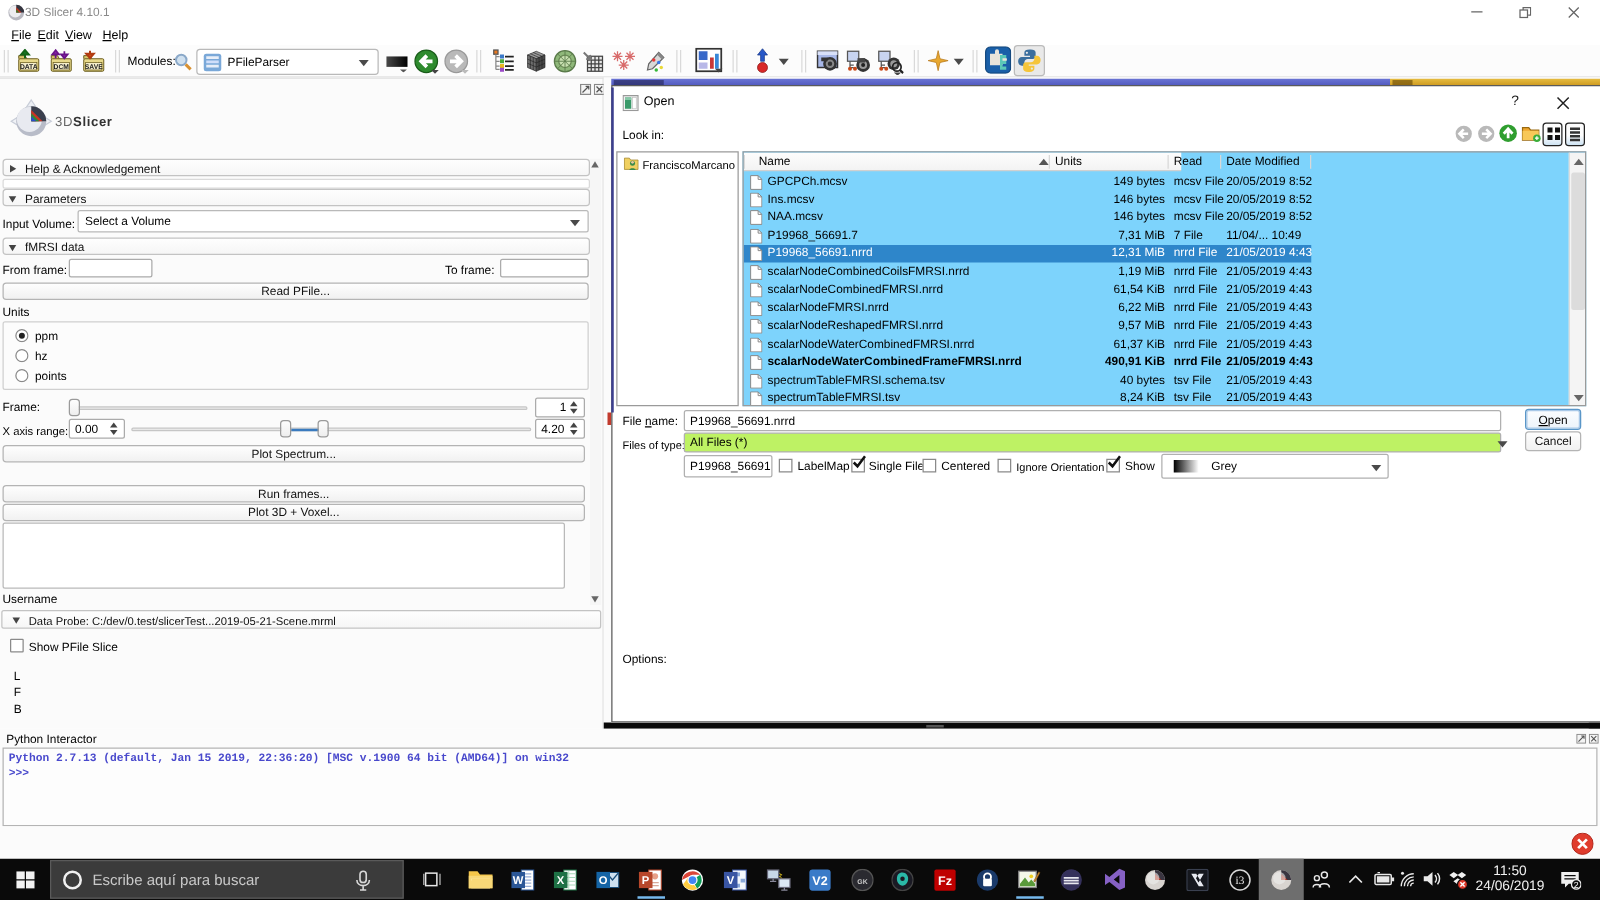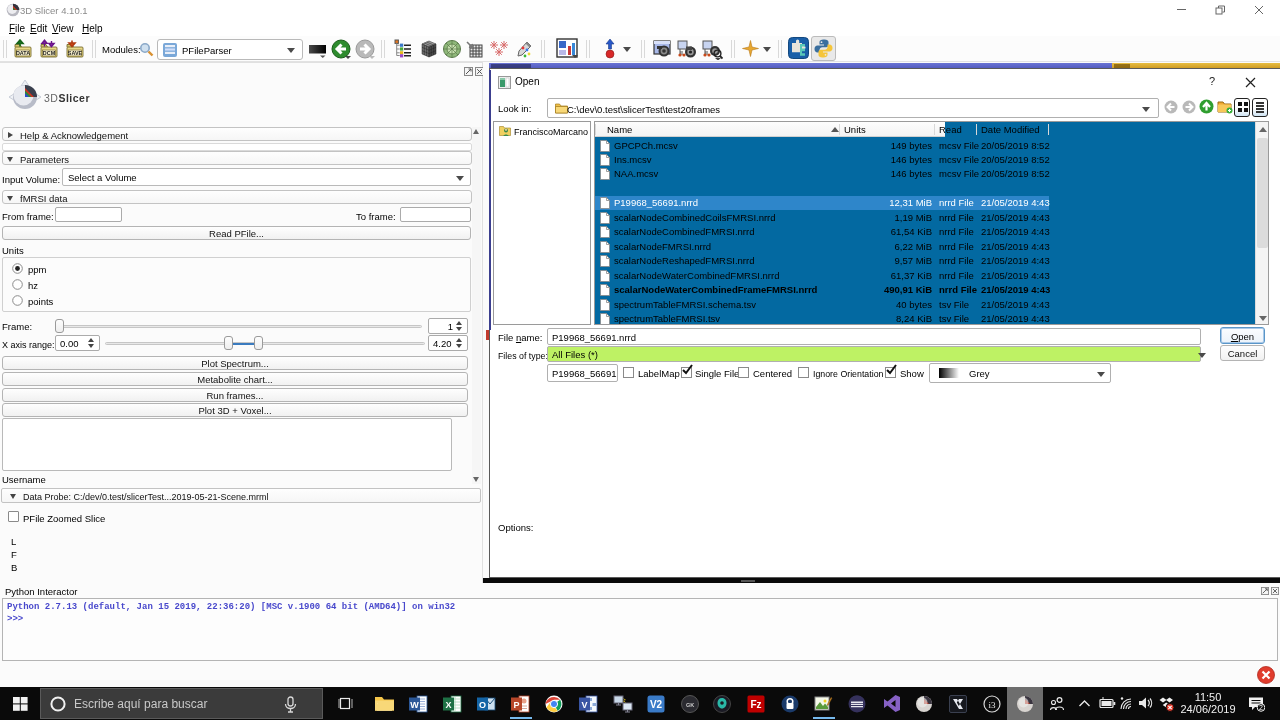--- a/index.html
+++ b/index.html
@@ -328,38 +328,37 @@
   <div class="ab" style="left:254px;top:273px;width:9px;height:14px;background:linear-gradient(#fdfdfd,#eee);border:1px solid #9a9a9a;border-radius:3px"></div>
   <div class="ab inp" style="left:428px;top:272px;width:40px;height:16px">
     <div class="ab f11" style="left:4px;top:2px">4.20</div>
     <div class="ab" style="right:1px;top:0px;width:12px;height:14px">
       <span class="tr ab" style="left:2px;top:2px;border-bottom:4px solid #444;border-left:3.5px solid transparent;border-right:3.5px solid transparent"></span>
       <span class="tr ab" style="left:2px;top:8px;border-top:4px solid #444;border-left:3.5px solid transparent;border-right:3.5px solid transparent"></span>
     </div>
   </div>
 
   <div class="ab btn" style="left:2px;top:293px;width:466px;height:14px;padding-top:1px">Plot Spectrum...</div>
-  <div class="ab btn" style="left:2px;top:309px;width:466px;height:14px;padding-top:1px">Metabolite chart...</div>
   <div class="ab btn" style="left:2px;top:325px;width:466px;height:14px;padding-top:1px">Run frames...</div>
   <div class="ab btn" style="left:2px;top:340px;width:466px;height:14px;padding-top:1px">Plot 3D + Voxel...</div>
 
   <div class="ab" style="left:2px;top:355px;width:450px;height:53px;border:1px solid #b9b9b9;border-radius:2px;background:#fff"></div>
   <div class="ab f11" style="left:2px;top:411px;color:#000">Username</div>
 
   <div class="ab" style="left:472px;top:64px;width:9px;height:357px;background:#f6f6f6">
     <span class="tr ab" style="left:1px;top:2px;border-bottom:5px solid #666;border-left:3.5px solid transparent;border-right:3.5px solid transparent"></span>
     <span class="tr ab" style="left:1px;bottom:2px;border-top:5px solid #666;border-left:3.5px solid transparent;border-right:3.5px solid transparent"></span>
   </div>
 
   <div class="ab hdr" style="left:1px;top:425px;width:480px;height:15px;border-radius:2px">
     <span class="tr" style="margin-left:8px;margin-top:5px;border-top:5px solid #444;border-left:3.5px solid transparent;border-right:3.5px solid transparent"></span>
     <span class="ab" style="left:21px;top:2.5px;font-size:9px">Data Probe: C:/dev/0.test/slicerTest...2019-05-21-Scene.mrml</span>
   </div>
   <div class="ab" style="left:8px;top:448px;width:11px;height:11px;border:1px solid #8a8a8a;border-radius:1px;background:#fff"></div>
-  <div class="ab f11" style="left:23px;top:450px;color:#000">PFile Zoomed Slice</div>
+  <div class="ab f11" style="left:23px;top:450px;color:#000">Show PFile Slice</div>
   <div class="ab f11" style="left:11px;top:473px;color:#000">L</div>
   <div class="ab f11" style="left:11px;top:486px;color:#000">F</div>
   <div class="ab f11" style="left:11px;top:499px;color:#000">B</div>
 </div>
 
 <div class="ab" style="left:483px;top:62px;width:797px;height:521px;background:#fbfbfb">
   <div class="ab" style="left:6px;top:1px;width:623px;height:7px;background:linear-gradient(#6a74d4,#4a52b8)"></div>
   <div class="ab" style="left:8px;top:2px;width:40px;height:4px;background:rgba(20,20,60,0.5)"></div>
   <div class="ab" style="left:629px;top:1px;width:168px;height:7px;background:linear-gradient(#e6bc40,#c79018)"></div>
   <div class="ab" style="left:631px;top:2px;width:16px;height:4px;background:rgba(90,60,0,0.55)"></div>
@@ -382,28 +381,20 @@
         <rect x="2" y="2" width="5" height="2" fill="#88c8a8"></rect>
     <rect x="8" y="2" width="3" height="9" fill="#fff" stroke="#bbb" stroke-width="0.5"></rect>
   </svg>
   <div class="ab" style="left:25px;top:7px;font-size:10px">Open</div>
   <div class="ab" style="left:719px;top:6px;font-size:11px;color:#222">?</div>
   <svg class="ab" style="left:755px;top:8px" width="11" height="11" viewBox="0 0 11 11">
         <path d="M1 1 L10 10 M10 1 L1 10" stroke="#222" stroke-width="1.2"></path>
       </svg>
 
   <div class="ab" style="left:8px;top:34px">Look in:</div>
-  <div class="ab" style="left:57px;top:29px;width:612px;height:20px;border:1px solid #b0b0b0;border-radius:2px;background:#fff">
-    <svg class="ab" style="left:7px;top:3px" width="13" height="12" viewBox="0 0 13 12">
-          <path d="M0.5 2 h4 l1.5 2 h6.5 v7 h-12 Z" fill="#f0c04a" stroke="#a07818" stroke-width="0.7"></path>
-          <path d="M0.5 4.5 h12 v6.5 h-12 Z" fill="#f8d878" stroke="#a07818" stroke-width="0.7"></path>
-        </svg>
-    <div class="ab" style="left:19px;top:5px;font-size:9.5px">C:\dev\0.test\slicerTest\test20frames</div>
-    <span class="ab dd" style="left:594px;top:8px"></span>
-  </div>
 
   <svg class="ab" style="left:674px;top:31px" width="14" height="14" viewBox="0 0 14 14">
         <circle cx="7" cy="7" r="6.5" fill="#b9b9b9"></circle>
         <path d="M10.5 7 H4.5 M7 3.5 L3.5 7 L7 10.5" stroke="#fff" stroke-width="2" fill="none"></path>
       </svg>
   <svg class="ab" style="left:692px;top:31px" width="14" height="14" viewBox="0 0 14 14">
         <circle cx="7" cy="7" r="6.5" fill="#b9b9b9"></circle>
         <path d="M3.5 7 H9.5 M7 3.5 L10.5 7 L7 10.5" stroke="#fff" stroke-width="2" fill="none"></path>
       </svg>
   <svg class="ab" style="left:709px;top:30px" width="15" height="15" viewBox="0 0 15 15">
@@ -432,21 +423,21 @@
   <div class="ab" style="left:3px;top:52px;width:98px;height:204px;border:1px solid #9a9a9a;background:#fff">
     <svg class="ab" style="left:5px;top:3px" width="12" height="12" viewBox="0 0 12 12">
           <path d="M0.5 1.5 h4 l1 1.5 h6 v7.5 h-11 Z" fill="#f0d060" stroke="#a08020" stroke-width="0.6"></path>
           <circle cx="7" cy="5.5" r="2" fill="#3a8a4a"></circle>
           <path d="M4.5 11 c0-2 5-2 5 0 Z" fill="#3a8a4a"></path>
           <circle cx="7" cy="4.8" r="1.1" fill="#e8c8a0"></circle>
         </svg>
     <div class="ab" style="left:20px;top:4.5px;font-size:9px">FranciscoMarcano</div>
   </div>
 
-  <div class="ab" style="left:104px;top:52px;width:675px;height:204px;border:1px solid #9a9a9a;background:#0369a1;overflow:hidden">
+  <div class="ab" style="left:104px;top:52px;width:675px;height:204px;border:1px solid #9a9a9a;background:#7dd3fc;overflow:hidden">
 
     <div class="ab" style="left:0;top:0;width:350px;height:15px;background:linear-gradient(#fdfdfd,#f3f3f3);border-bottom:1px solid #d0d0d0"></div>
     <div class="ab" style="left:0px;top:2px;width:1px;height:11px;background:#d8d8d8"></div>
     <div class="ab" style="left:12px;top:1.5px">Name</div>
     <span class="tr ab" style="left:236px;top:5px;border-bottom:5px solid #555;border-left:4px solid transparent;border-right:4px solid transparent"></span>
     <div class="ab" style="left:244px;top:2px;width:1px;height:11px;background:#d8d8d8"></div>
     <div class="ab" style="left:249px;top:1.5px">Units</div>
     <div class="ab" style="left:339px;top:2px;width:1px;height:11px;background:#d8d8d8"></div>
     <div class="ab" style="left:344px;top:1.5px">Read</div>
     <div class="ab" style="left:381px;top:2px;width:1px;height:11px;background:#d8d8d8"></div>
@@ -477,20 +468,30 @@
       <div class="ab" style="left:0;top:28.9px;width:454px;height:14.4px;">
             <svg class="ab" style="left:5px;top:1.5px" width="10" height="12" viewBox="0 0 10 12">
               <path d="M0.5 0.5 h6 l3 3 v8 h-9 Z" fill="#fff" stroke="#888" stroke-width="0.8"></path>
               <path d="M6.5 0.5 v3 h3" fill="none" stroke="#888" stroke-width="0.8"></path>
             </svg>
             <div class="ab" style="left:19px;top:1.5px">NAA.mcsv</div>
             <div class="ab" style="left:230px;top:1.5px;width:107px;text-align:right">146 bytes</div>
             <div class="ab" style="left:344px;top:1.5px">mcsv File</div>
             <div class="ab" style="left:386px;top:1.5px;white-space:nowrap">20/05/2019 8:52</div>
           </div>
+      <div class="ab" style="left:0;top:43.4px;width:454px;height:14.4px;">
+            <svg class="ab" style="left:5px;top:1.5px" width="10" height="12" viewBox="0 0 10 12">
+              <path d="M0.5 0.5 h6 l3 3 v8 h-9 Z" fill="#fff" stroke="#888" stroke-width="0.8"></path>
+              <path d="M6.5 0.5 v3 h3" fill="none" stroke="#888" stroke-width="0.8"></path>
+            </svg>
+            <div class="ab" style="left:19px;top:1.5px">P19968_56691.7</div>
+            <div class="ab" style="left:230px;top:1.5px;width:107px;text-align:right">7,31 MiB</div>
+            <div class="ab" style="left:344px;top:1.5px">7 File</div>
+            <div class="ab" style="left:386px;top:1.5px;white-space:nowrap">11/04/... 10:49</div>
+          </div>
       <div class="ab" style="left:0;top:57.8px;width:454px;height:14.4px;background:#2e86ca;color:#fff;">
             <svg class="ab" style="left:5px;top:1.5px" width="10" height="12" viewBox="0 0 10 12">
               <path d="M0.5 0.5 h6 l3 3 v8 h-9 Z" fill="#fff" stroke="#888" stroke-width="0.8"></path>
               <path d="M6.5 0.5 v3 h3" fill="none" stroke="#888" stroke-width="0.8"></path>
             </svg>
             <div class="ab" style="left:19px;top:1.5px">P19968_56691.nrrd</div>
             <div class="ab" style="left:230px;top:1.5px;width:107px;text-align:right">12,31 MiB</div>
             <div class="ab" style="left:344px;top:1.5px">nrrd File</div>
             <div class="ab" style="left:386px;top:1.5px;white-space:nowrap">21/05/2019 4:43</div>
           </div>

